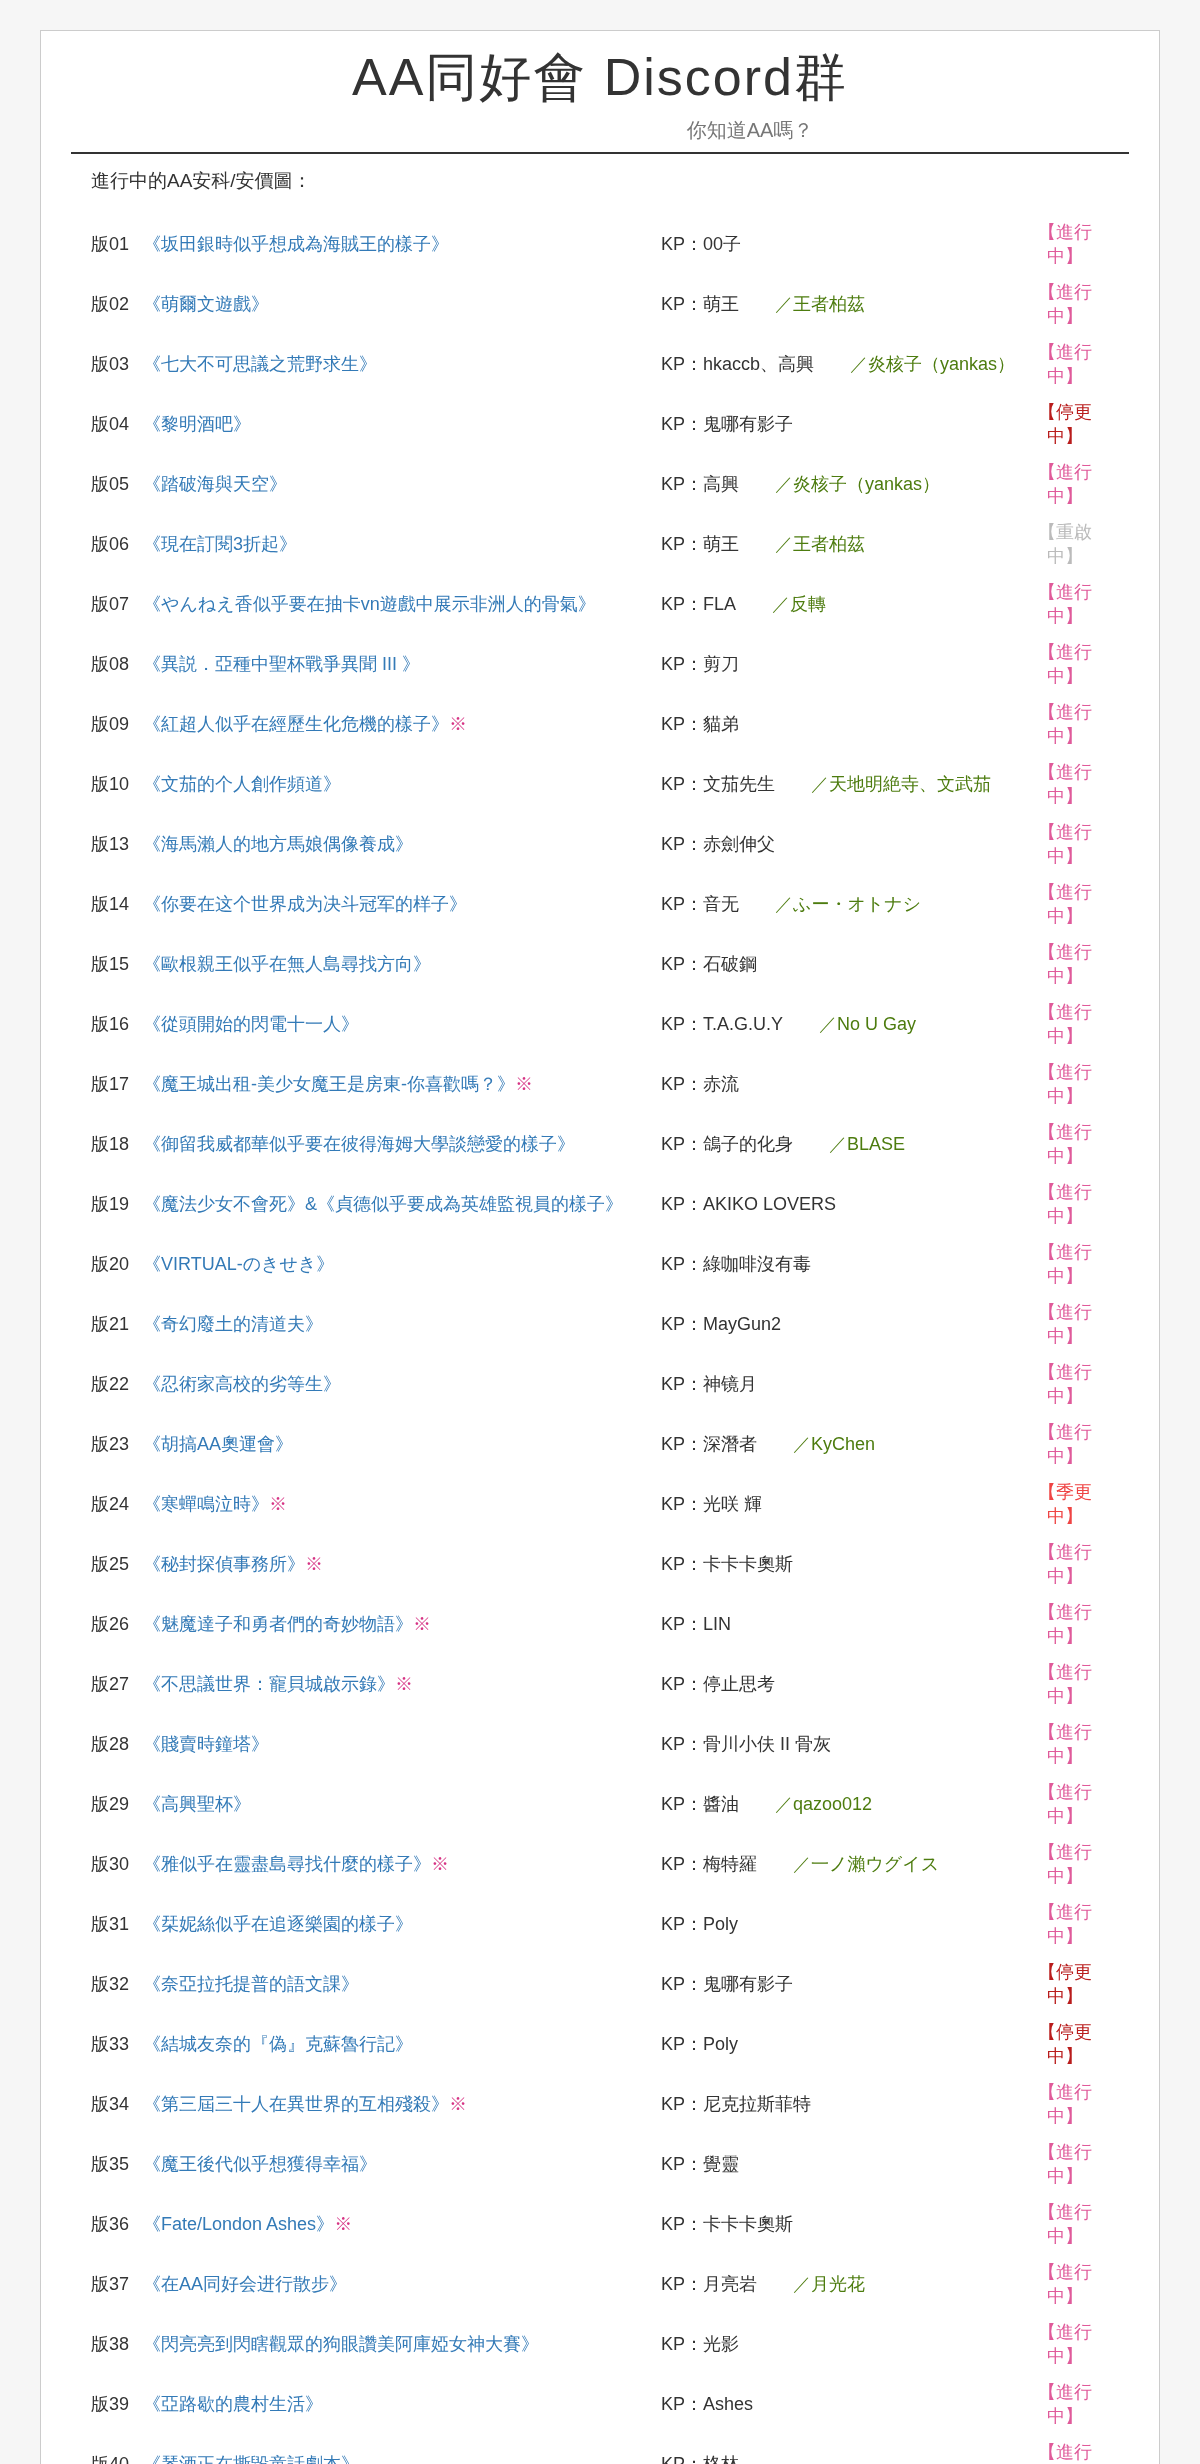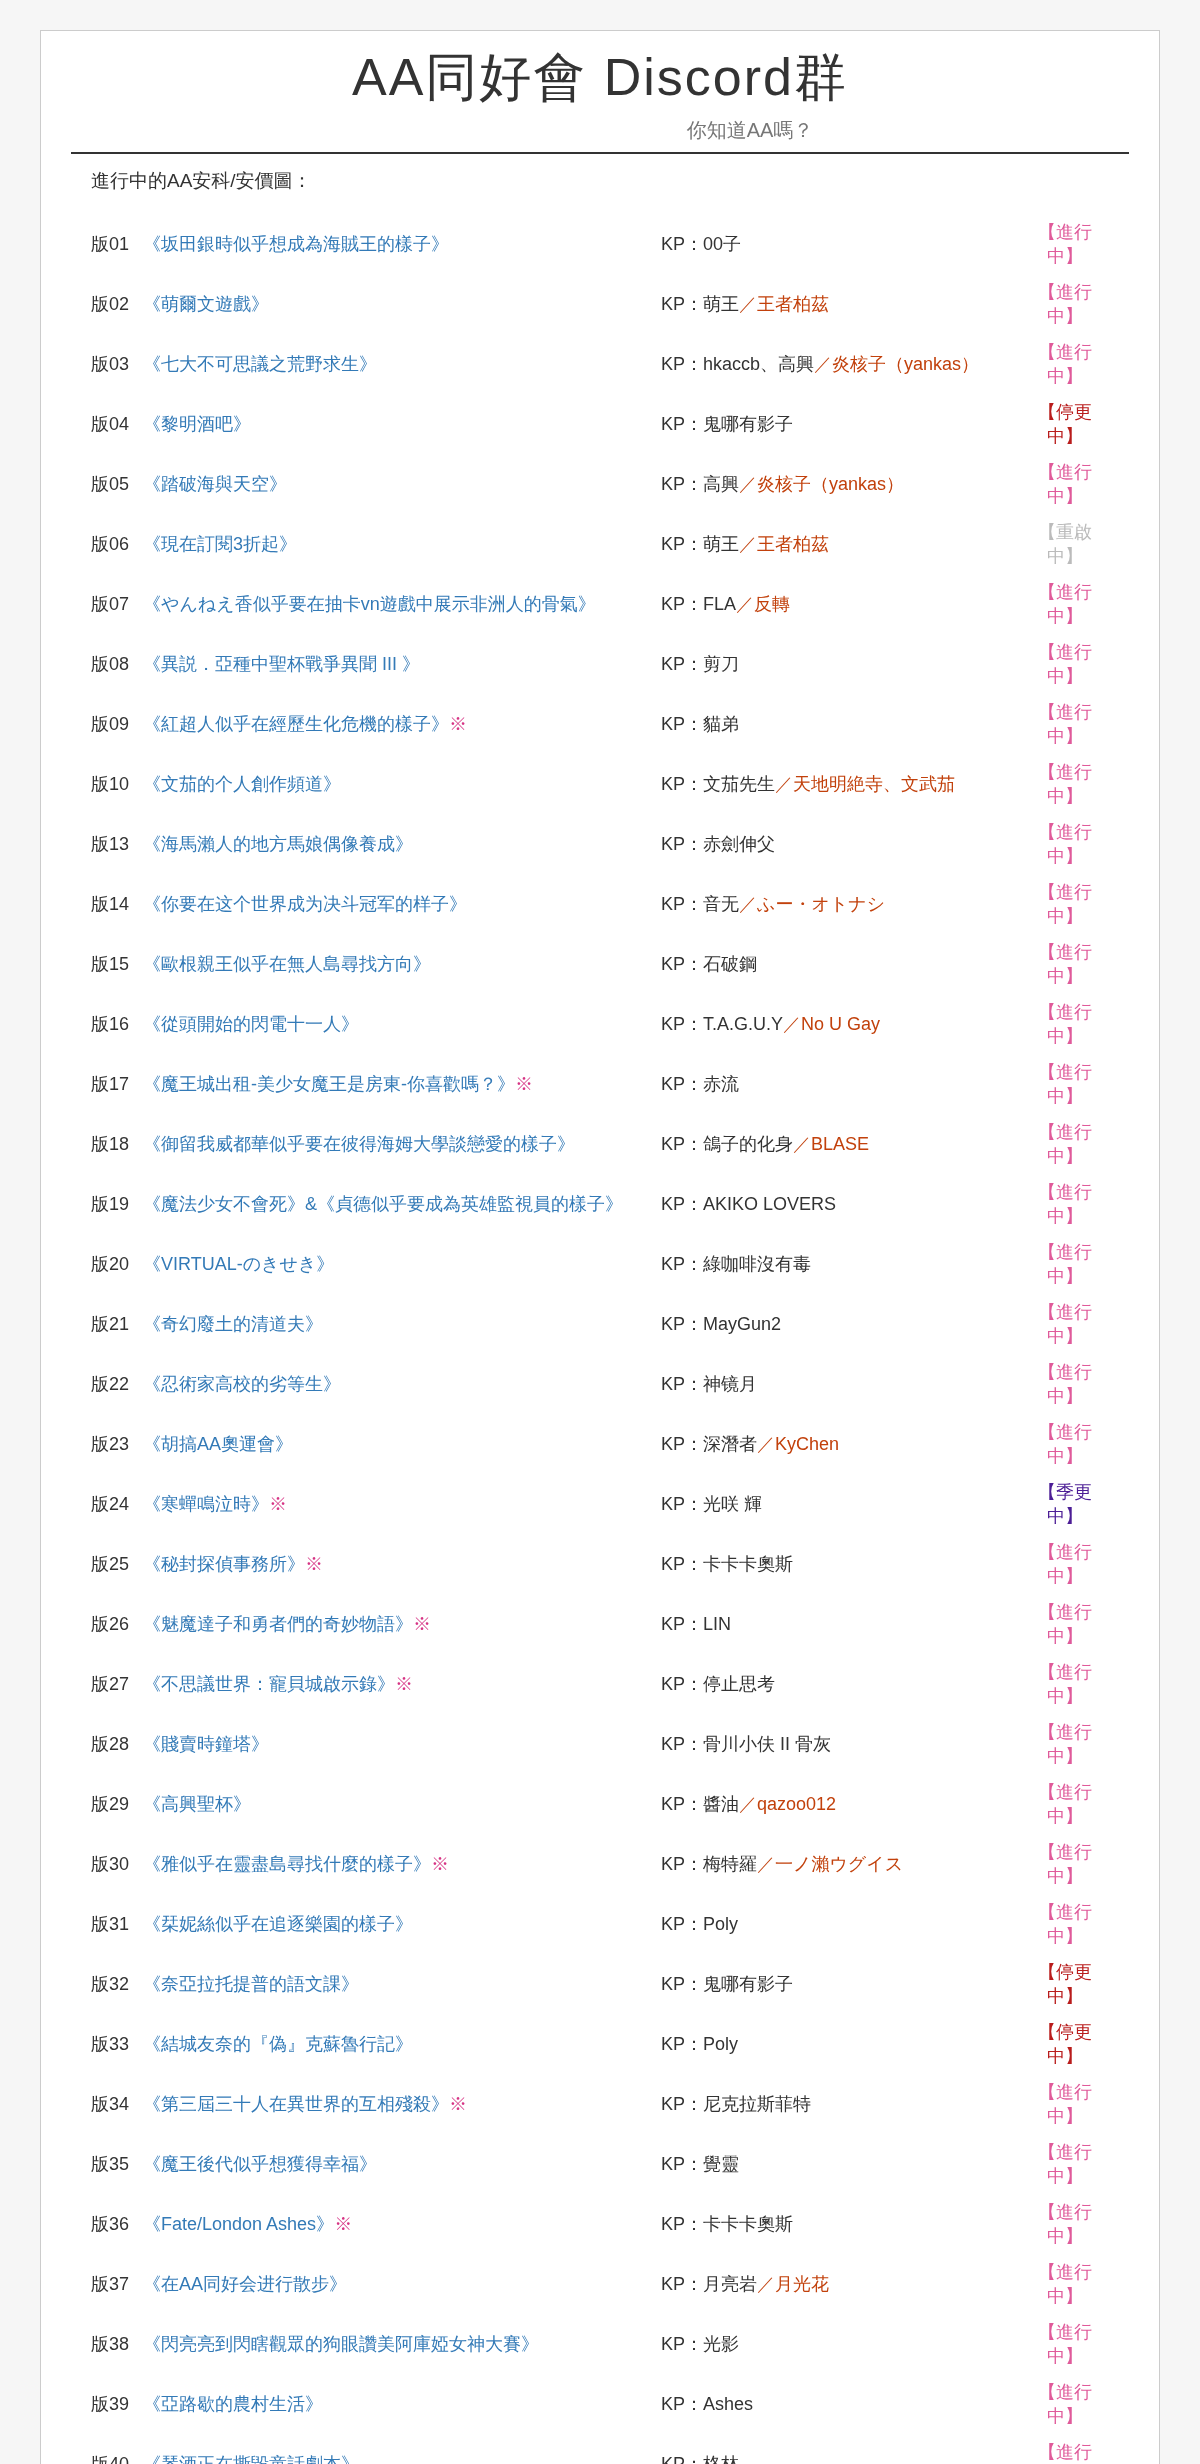--- a/index.html
+++ b/index.html
@@ -46,26 +46,26 @@
 }
 .table td {
   padding: 6px 2px;
   font-size: 18px;
   vertical-align: middle;
 }
 .col-ver { width: 70px; padding-left: 20px !important; }
 .col-title a { color: #337ab7; text-decoration: none; }
 .col-kp { width: 360px; }
 .col-kp .kp-label {}
-.col-kp .kp-extra { color: #c2410c; }
+.col-kp .kp-extra { color: #4d7c0f; margin-left: 36px; }
 .col-status { width: 110px; text-align: center; padding-right: 20px !important; }
 .status-progress { color: #e05a9a; }
 .status-paused { color: #b91c1c; }
 .status-reboot { color: #bbb; }
-.status-season { color: #4c1d95; }
+.status-season { color: #ef4444; }
 .r18-mark { color: #d63384; }
 </style>
 </head>
 <body>
 
 <div class="container">
   <div class="header">
     <h1 class="title">AA同好會 Discord群</h1>
     <div class="subtitle">你知道AA嗎？</div>
   </div>

